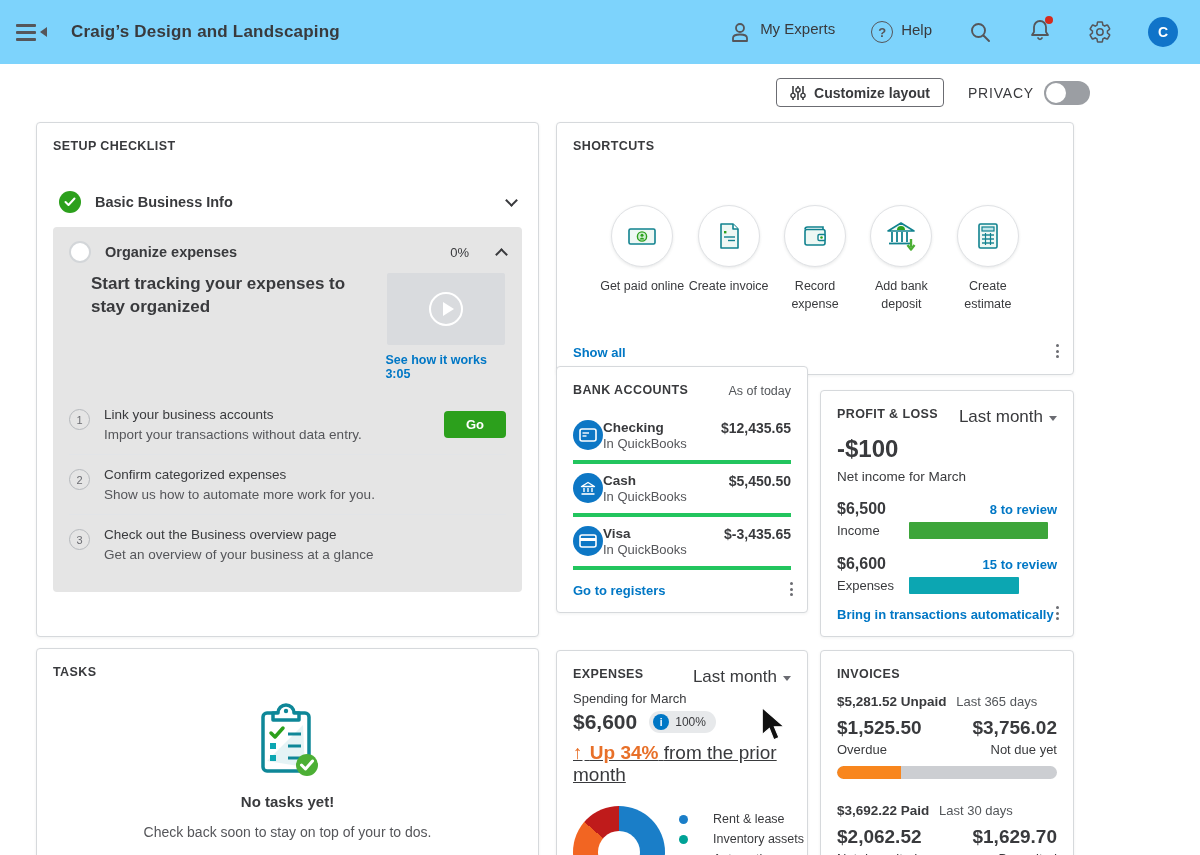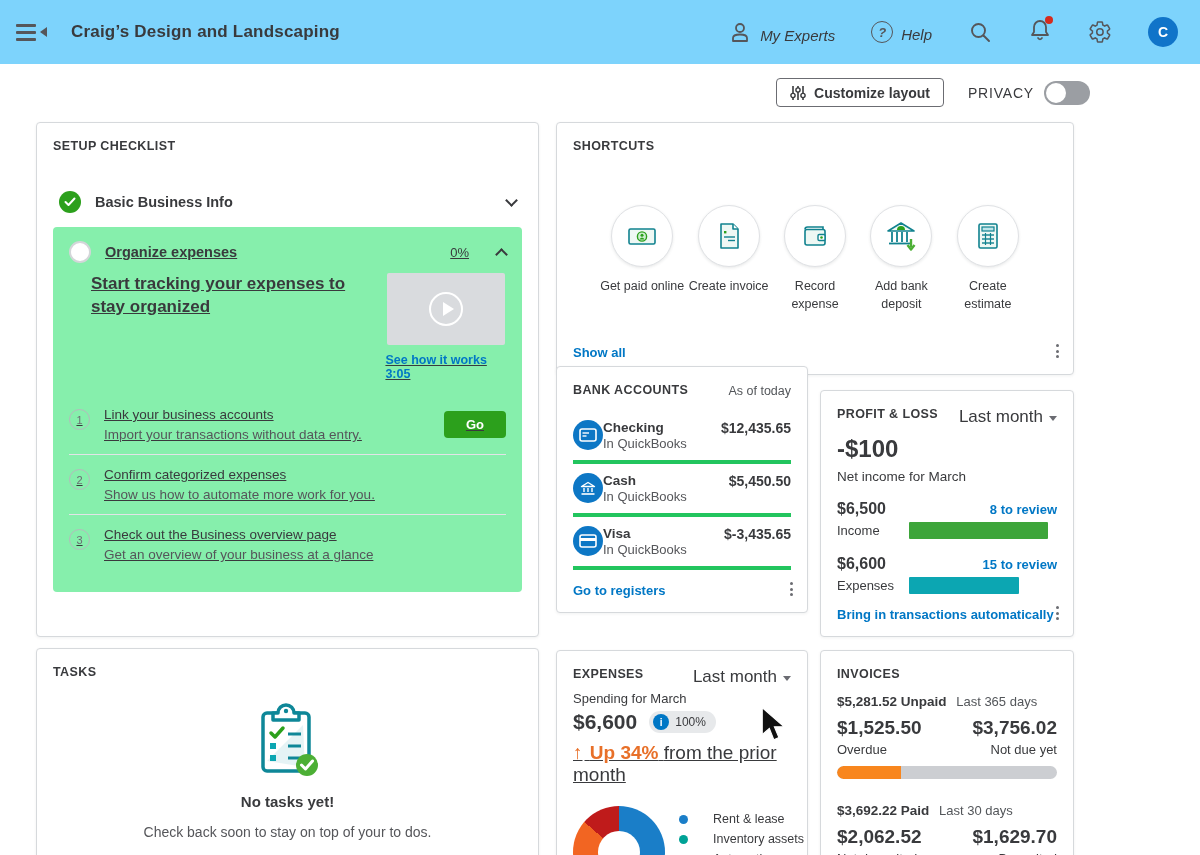--- a/index.html
+++ b/index.html
@@ -10,21 +10,21 @@
   
   .topnav { position:absolute; left:0; top:0; width:1200px; height:64px;
     display:flex; align-items:center; justify-content:space-between; background:#7dd3fc; }
   .nav-left { display:flex; align-items:center; gap:24px; padding-left:16px; }
   .hamburger { display:flex; align-items:center; gap:4px; cursor:pointer; }
   .hamburger .bars { display:flex; flex-direction:column; gap:4px; }
   .hamburger .bars i { display:block; width:20px; height:3px; background:#55565a; border-radius:1px; }
   .hamburger .tri { width:0; height:0; border-top:5px solid transparent; border-bottom:5px solid transparent; border-right:7px solid #55565a; }
   .company { font-size:17px; font-weight:700; letter-spacing:.2px; color:#393a3d; }
   .nav-right { display:flex; align-items:center; gap:36px; padding-right:22px; }
-  .nav-item { display:flex; align-items:flex-end; gap:8px; font-size:15px; color:#393a3d; cursor:pointer;font-style:italic; }
+  .nav-item { display:flex; align-items:flex-start; gap:8px; font-size:15px; color:#393a3d; cursor:pointer; }
   .icn { width:24px; height:24px; display:inline-block; }
   .help-circle { width:22px; height:22px; border:1.6px solid #55565a; border-radius:50%;
     display:inline-flex; align-items:center; justify-content:center; font-size:13px; font-weight:700; color:#55565a; }
   .bell-wrap { position:relative; display:inline-block; }
   .bell-dot { position:absolute; right:-1px; top:-2px; width:8px; height:8px; background:#d52b1e; border-radius:50%; }
   .avatar { width:30px; height:30px; border-radius:50%; background:#1074c9; color:#fff;
     display:flex; align-items:center; justify-content:center; font-size:14px; font-weight:700; cursor:pointer; }
 
   
   .toolbar { position:absolute; right:110px; top:78px; display:flex; align-items:center; gap:24px; }
@@ -57,21 +57,21 @@
   .row-basic { margin:38px 6px 14px 6px; cursor:pointer; }
   .check-circle { width:22px; height:22px; border-radius:50%; flex:none;
     display:flex; align-items:center; justify-content:center; }
   .check-circle.done { background:#2ca01c; }
   .check-circle.empty { border:2px solid #d3d6d9; background:#fff; }
   .check-label { font-size:14.5px; font-weight:700; flex:1; }
   .chev { width:9px; height:9px; border-right:2px solid #393a3d; border-bottom:2px solid #393a3d; flex:none; }
   .chev.down { transform:rotate(45deg); margin-top:-4px; }
   .chev.up { transform:rotate(-135deg); margin-top:5px; }
   .progress-pct { font-size:13px; margin-right:14px; }
-  .expense-panel { background:#86efac; border-radius:4px; padding:14px 16px 18px 16px;text-decoration:underline; }
+  .expense-panel { background:#e5e5e5; border-radius:4px; padding:14px 16px 18px 16px; }
   .hero { display:flex; gap:16px; margin:10px 0 6px 22px; }
   .hero h3 { font-size:17px; font-weight:700; line-height:1.35; width:300px; }
   .video-col { display:flex; flex-direction:column; align-items:center; }
   .video-thumb { width:118px; height:72px; background:#d9dbde; border-radius:2px; position:relative; cursor:pointer; }
   .play-ring { position:absolute; left:50%; top:50%; transform:translate(-50%,-50%);
     width:34px; height:34px; border:2.5px solid #fff; border-radius:50%; }
   .play-ring::after { content:""; position:absolute; left:12px; top:8px;
     border-top:7px solid transparent; border-bottom:7px solid transparent; border-left:11px solid #fff; }
   .see-how { margin-top:8px; font-size:12.5px; font-weight:700; color:#0077c5; cursor:pointer; }
   .steps { margin-top:14px; }

